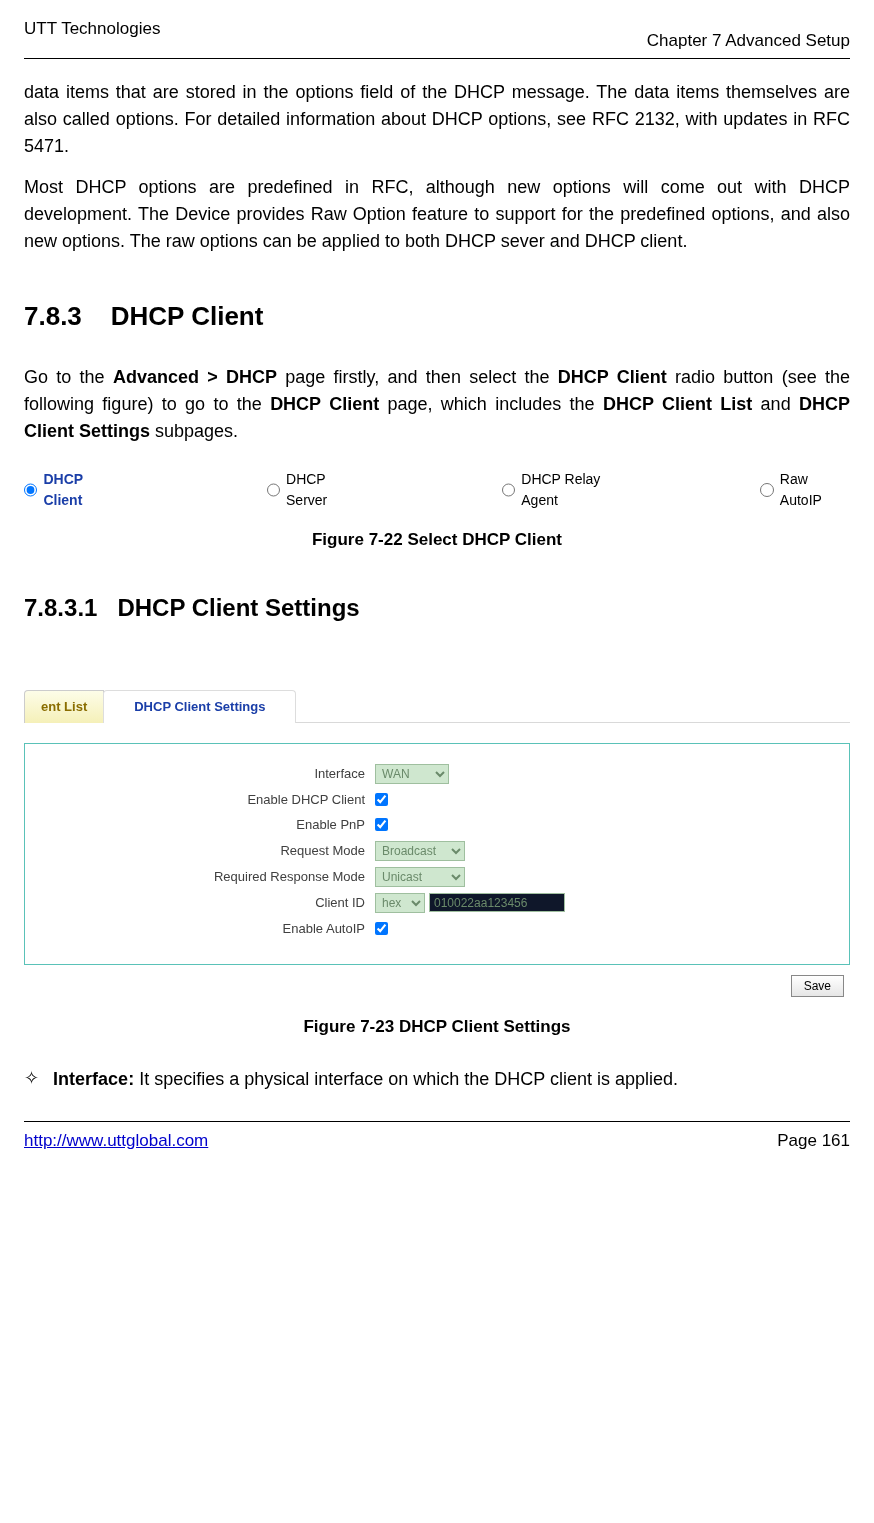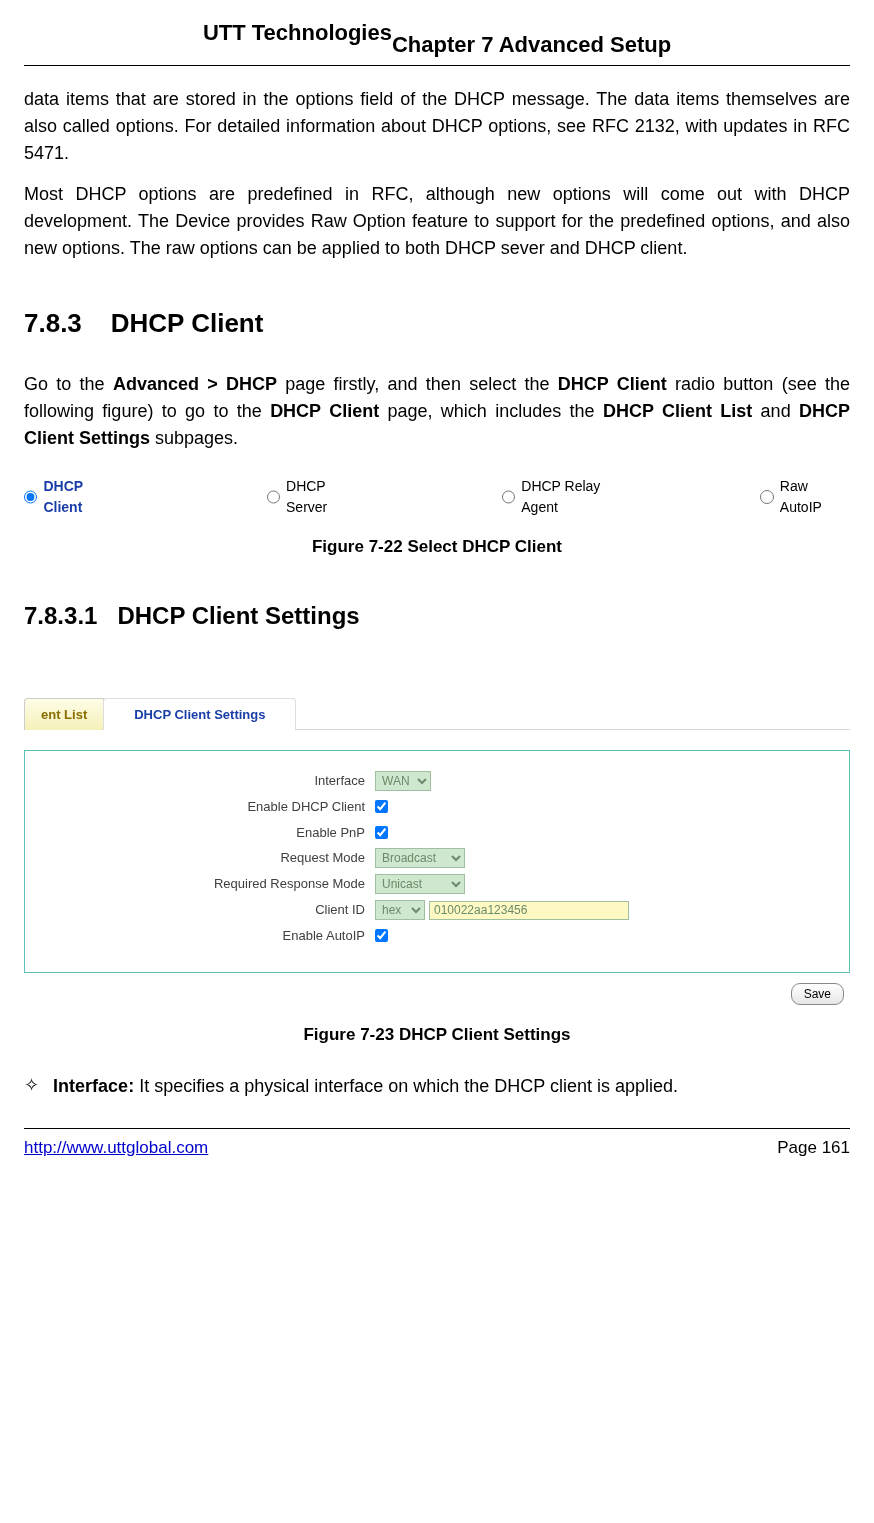--- a/index.html
+++ b/index.html
@@ -8,26 +8,25 @@
     width: 874px;
     margin: 0 auto;
     background: #fff;
     color: #000;
     font-size: 18px;
     line-height: 1.5;
     padding: 16px 24px 20px 24px;
   }
   .header-row {
     display: flex;
-    justify-content: center;
-    font-size: 22px;
+    justify-content: space-between;
+    font-size: 17px;
     padding-bottom: 4px;
     border-bottom: 1px solid #000;
     margin-bottom: 20px;
-    font-weight: bold;
   }
   .header-right { font-family: Arial, serif; margin-top: 12px; }
   .para { text-align: justify; margin-bottom: 14px; }
   h2.sec { font-size: 26px; font-weight: bold; margin: 42px 0 28px 0; }
   h3.sub { font-size: 24px; font-weight: bold; margin: 38px 0 24px 0; }
   .bold { font-weight: bold; }
   .figcap { text-align: center; font-weight: bold; font-size: 17px; margin: 16px 0 18px 0; }
 
   
   .radio-row { display:flex; align-items:center; gap: 0; margin: 24px 0 0 0; font-size: 14px; }
@@ -62,23 +61,23 @@
     border-top-right-radius:4px;
     padding:6px 30px;
   }
   .tabline { border-bottom:1px solid #d9d9d9; flex:1; align-self:flex-end; }
 
   .panel-outer { border:1px solid #5ac2b8; margin-top:20px; padding: 20px 0 20px 0; font-size:13px; }
   .formrow { display:flex; align-items:center; margin-bottom:6px; }
   .formlabel { width: 350px; text-align:right; padding-right:10px; color:#404040; font-size:13px; }
   select.sel { background:#cfe7cf; border:1px solid #9fbf9f; color:#6a8a6a; font-size:12px; padding:1px 2px; height:20px; }
   select.selwide { width:90px; }
-  input.txt { background:#fef9c3; border:1px solid #9fbf9f; color:#6a8a6a; font-size:12px; padding:2px 4px; height:19px; width:200px; }
+  input.txt { background:#0f172a; border:1px solid #9fbf9f; color:#6a8a6a; font-size:12px; padding:2px 4px; height:19px; width:136px; }
   .savewrap { text-align:right; margin-top:6px; padding-right:6px; }
-  button.savebtn { font-size:12px; padding:3px 12px; border:1px solid #888; border-radius:9px; background:linear-gradient(#fff,#e6e6e6); }
+  button.savebtn { font-size:12px; padding:3px 12px; border:1px solid #888; border-radius:0; background:linear-gradient(#fff,#e6e6e6); }
 
   .bullet-row { display:flex; gap:14px; margin-top: 26px; align-items:flex-start; }
   .diamond { font-size:18px; line-height:1.4; }
 
   .footer-row {
     display:flex; justify-content:space-between; font-size:17px;
     border-top:1px solid #000; margin-top:28px; padding-top:6px;
   }
   .link { color:#0000cc; text-decoration:underline; }
 </style>
@@ -133,21 +132,21 @@
 
 <div class="tabs">
   <div class="tab">ent List</div>
   <div class="tab inactive">DHCP Client Settings</div>
   <div class="tabline"></div>
 </div>
 
 <div class="panel-outer">
   <div class="formrow">
     <div class="formlabel">Interface</div>
-    <select class="sel" style="width:56px">
+    <select class="sel" style="width:74px">
       <option>WAN</option>
     </select>
   </div>
   <div class="formrow">
     <div class="formlabel">Enable DHCP Client</div>
     <input type="checkbox" checked="" style="">
   </div>
   <div class="formrow">
     <div class="formlabel">Enable PnP</div>
     <input type="checkbox" checked="" style="">

